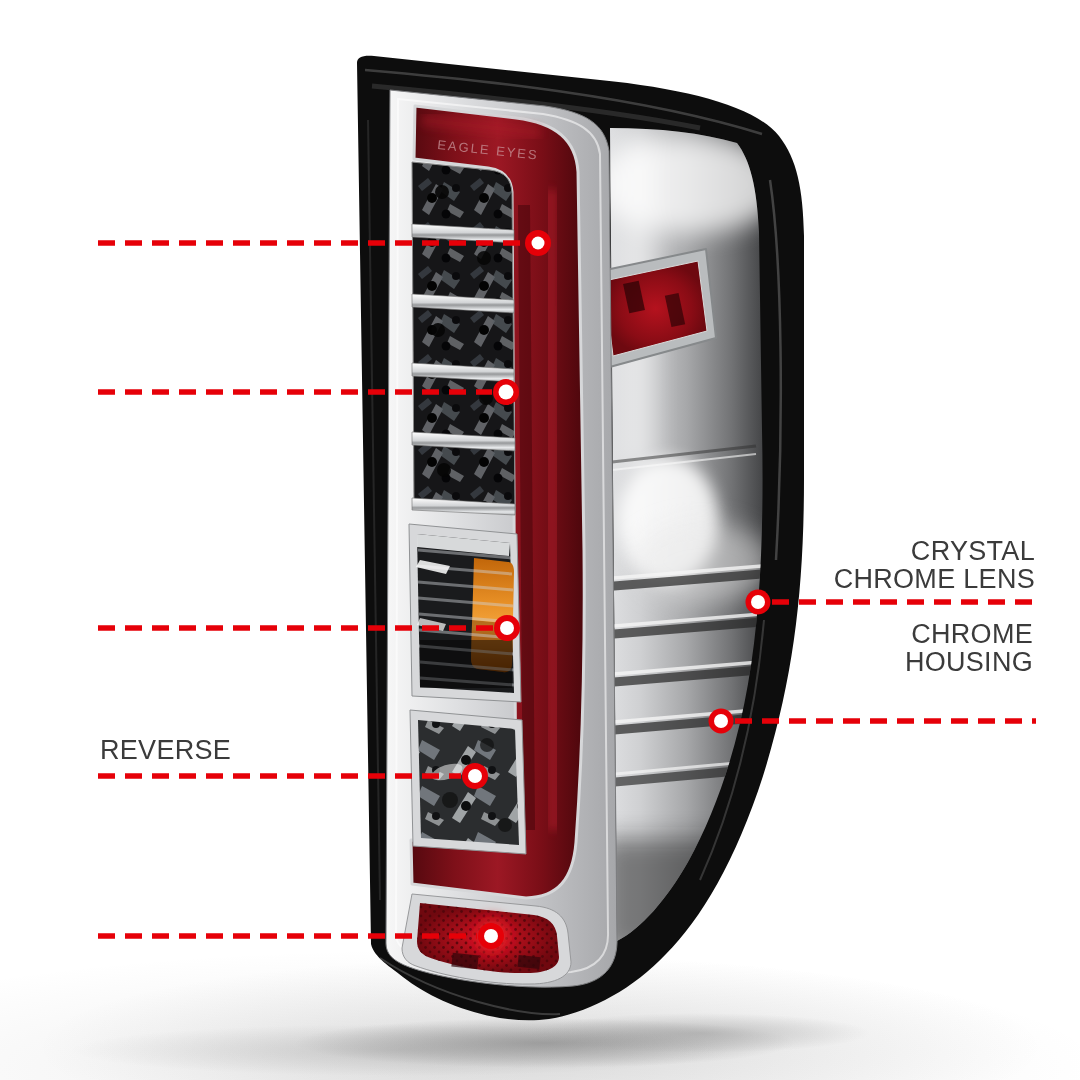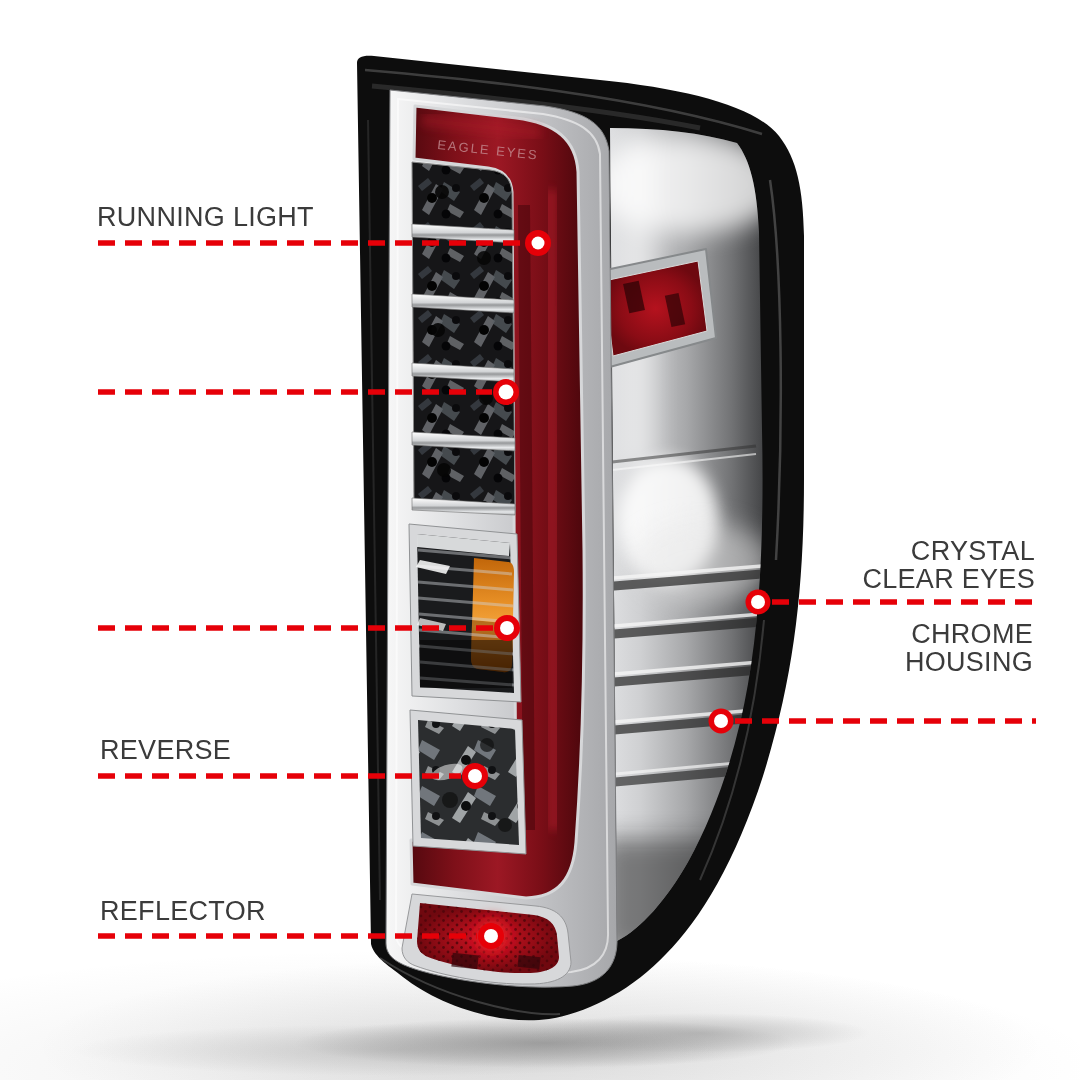--- a/index.html
+++ b/index.html
@@ -288,21 +288,19 @@
         <circle cx="758" cy="602" r="12.5" fill="#e60008"></circle>
           <circle cx="758" cy="602" r="7" fill="#ffffff"></circle>
       </g>
       <g>
         <circle cx="721" cy="721" r="12.5" fill="#e60008"></circle>
           <circle cx="721" cy="721" r="7" fill="#ffffff"></circle>
       </g>
     </g>
   </svg>
 
-  <div class="callout-label" style="left:97px;top:203px">RUNNING LIGHT</div>
   <div class="callout-label" style="left:100px;top:736px">REVERSE</div>
-  <div class="callout-label" style="left:100px;top:897px">REFLECTOR</div>
   <div class="callout-label right" style="right:45px;top:537px">CRYSTAL
-CLEAR EYES</div>
+CHROME LENS</div>
   <div class="callout-label right" style="right:47px;top:620px">CHROME
 HOUSING</div>
 
 </div>
 
 </body></html>

